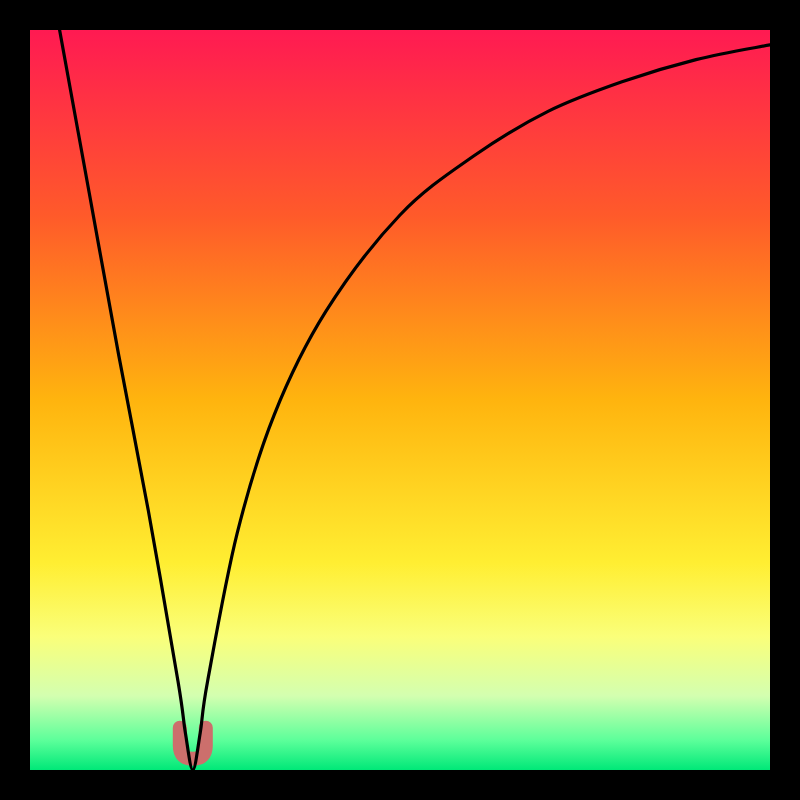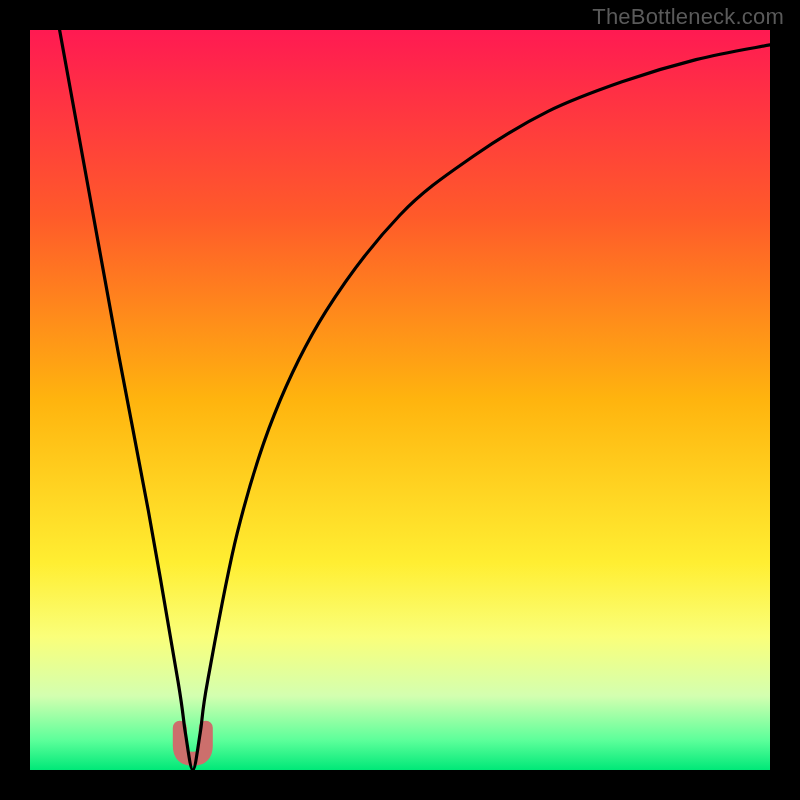--- a/index.html
+++ b/index.html
@@ -39,21 +39,20 @@
     display: block;
     width: 740px;
     height: 740px;
   }
 </style>
 </head>
 <body>
 
 <div class="frame">
 
-  <div class="watermark">TheBottleneck.com</div>
 
   <div class="plot-box">
     <svg viewBox="0 0 740 740">
       <defs>
         <linearGradient id="bg-grad" x1="0" y1="0" x2="0" y2="1">
         <stop offset="0%" stop-color="#ff1a52"></stop>
             <stop offset="25%" stop-color="#ff5a2a"></stop>
             <stop offset="50%" stop-color="#ffb40e"></stop>
             <stop offset="72%" stop-color="#ffee32"></stop>
             <stop offset="82%" stop-color="#faff7a"></stop>

